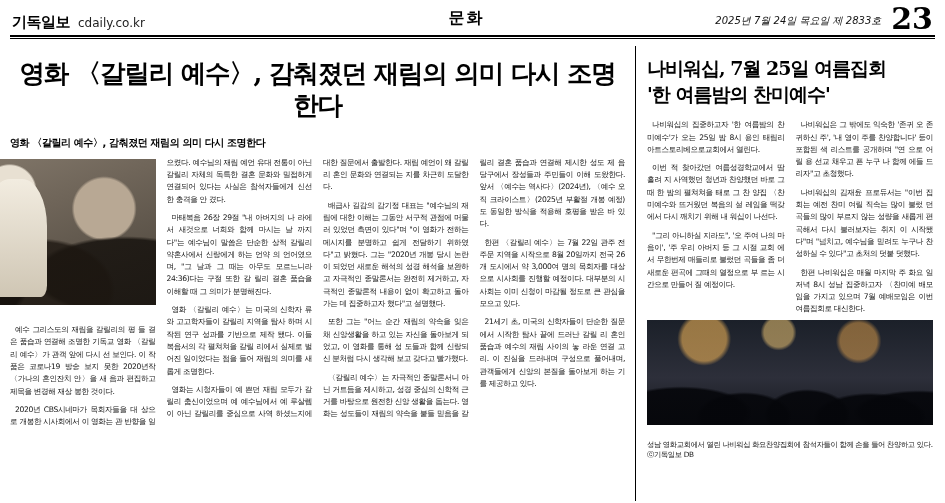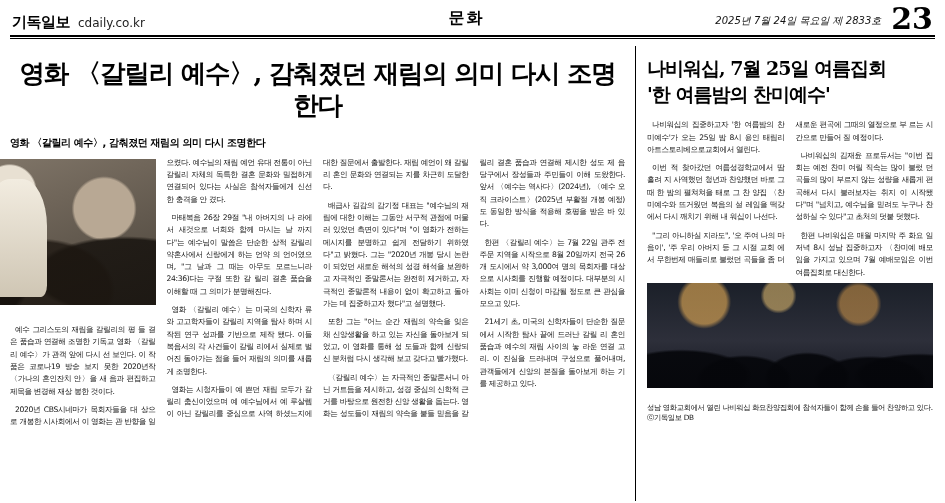--- a/index.html
+++ b/index.html
@@ -273,21 +273,21 @@
           <div class="photo-main">
             <div class="crowd"></div>
             <div class="figure-light"></div>
           </div>
           <div class="photo-caption">영화 '갈릴리 예수' 스틸 컷 ⓒ제작사 측 제공</div>
         </div>
 
         <p>예수 그리스도의 재림을 갈릴리의 평 들 결은 품습과 연결해 조명한 기독교 영화 〈갈릴리 예수〉가 관객 앞에 다시 선 보인다. 이 작품은 코로나19 방송 보지 못한 2020년작 〈가나의 혼인잔치 안〉을 새 음과 편집하고 제목을 변경해 재상 봉한 것이다.</p>
         <p>2020년 CBS시네마가 목회자들을 대 상으로 개봉한 시사회에서 이 영화는 관 반향을 일으켰다. 예수님의 재림 예언 유대 전통이 아닌 갈릴리 자체의 독특한 결혼 문화와 밀접하게 연결되어 있다는 사실은 참석자들에게 신선한 충격을 안 겼다.</p>
         <p>마태복음 26장 29절 "내 아버지의 나 라에서 새것으로 너희와 함께 마시는 날 까지다"는 예수님이 말씀은 단순한 상적 갈릴리 약혼사에서 신랑에게 하는 언약 의 언어였으며, "그 날과 그 때는 아무도 모르느니라 24:36)다는 구절 또한 갈 릴리 결혼 품습을 이해할 때 그 의미가 분명해진다.</p>
-        <p>영화 〈갈릴리 예수〉는 미국의 신학자 류와 고고학자들이 갈릴리 지역을 탐사 하며 시작된 연구 성과를 기반으로 제작 됐다. 이들 복음서의 각 사건들이 갈릴 리에서 실제로 벌어진 돌아가는 점을 들어 재림의 의미를 새롭게 조명한다.</p>
+        <p>영화 〈갈릴리 예수〉는 미국의 신학자 류와 고고학자들이 갈릴리 지역을 탐사 하며 시작된 연구 성과를 기반으로 제작 됐다. 이들 복음서의 각 펼쳐쳐을 갈릴 리에서 실제로 벌어진 일이었다는 점을 들어 재림의 의미를 새롭게 조명한다.</p>
         <p>영화는 시청자들이 예 쁜던 재림 모두가 갈릴리 춤신이었으며 예 예수님에서 예 루살렘이 아닌 갈릴리를 중심으로 사역 하셨느지에 대한 질문에서 출발한다. 재림 예언이 왜 갈릴리 혼인 문화와 연결되는 지를 차근히 도달한다.</p>
         <p>배급사 길감의 감기정 대표는 "예수님의 재림에 대한 이해는 그동안 서구적 관점에 머물러 있었던 측면이 있다"며 "이 영화가 전하는 메시지를 분명하고 쉽게 전달하기 위하였다"고 밝혔다. 그는 "2020년 개봉 당시 논란이 되었던 새로운 해석의 성경 해석을 보완하고 자극적인 종말론서는 완전히 제거하고, 자극적인 종말론적 내용이 없이 확고하고 돌아가는 데 집중하고자 했다"고 설명했다.</p>
         <p>또한 그는 "어느 순간 재림의 약속을 잊은 채 신앙생활을 하고 있는 자신을 돌아보게 되었고, 이 영화를 통해 성 도들과 함께 신랑되신 분처럼 다시 생각해 보고 갖다고 빨가했다.</p>
         <p>〈갈릴리 예수〉는 자극적인 종말론서니 아닌 거트듬을 제시하고, 성경 중심의 신학적 근거를 바탕으로 원전한 신앙 생활을 돕는다. 영화는 성도들이 재림의 약속을 붙들 믿음을 갈릴리 결혼 품습과 연결해 제시한 성도 제 음 당구에서 장성들과 주민들이 이해 도왔한다. 앞서 〈예수는 역사다〉(2024년), 〈예수 오직 크라이스트〉(2025년 부활절 개봉 예정)도 동일한 방식을 적용해 호평을 받은 바 있다.</p>
         <p>한편 〈갈릴리 예수〉는 7월 22일 관주 전 주문 지역을 시작으로 8월 20일까지 전국 26개 도시에서 약 3,000여 명의 목회자를 대상으로 시사회를 진행할 예정이다. 대부분의 시사회는 이미 신청이 마감될 정도로 큰 관심을 모으고 있다.</p>
         <p>21세기 초, 미국의 신학자들이 단순한 질문에서 시작한 탐사 끝에 드러난 갈릴 리 혼인 품습과 예수의 재림 사이의 놓 라운 연결 고리. 이 진실을 드러내며 구성으로 풀어내며, 관객들에게 신앙의 본질을 돌아보게 하는 기를 제공하고 있다.</p>
       </div>
 
     </div>
 
@@ -296,20 +296,21 @@
     <div class="right-section">
       <h2 class="headline-right">
         <span>나비워십, 7월 25일 여름집회</span><br>
         <span>'한 여름밤의 찬미예수'</span>
       </h2>
 
       <div class="cols-2">
         <p>나비워십의 집중하고자 '한 여름밤의 찬 미예수'가 오는 25일 밤 8시 용인 태림리 아트스토리베으로교회에서 열린다.</p>
         <p>이번 적 찾아갔던 여름성경학교에서 땀 흘려 지 사역했던 청년과 찬양했던 바로 그 때 한 밤의 펼쳐쳐을 태로 그 찬 양집 〈찬미예수와 뜨거웠던 복음의 설 레임을 떡갖에서 다시 깨치기 위해 내 워십이 나선다.</p>
         <p>"그리 아니하실 지라도", '오 주여 나의 마음이', '주 우리 아버지 등 그 시절 교회 에서 무한번제 매들리로 불렀던 곡들을 좀 더 새로운 편곡에 그때의 열정으로 부 르는 시간으로 만들어 질 예정이다.</p>
+        <p>나비워십은 그 밖에도 익숙한 '존귀 오 존귀하신 주', '내 영이 주를 찬양합니다' 등이 포함된 색 리스트를 공개하며 "연 으로 어릴 용 선교 채우고 픈 누구 나 함께 에들 드리자"고 초청했다.</p>
         <p>나비워십의 김재윤 프로듀서는 "이번 집회는 예전 찬미 여릴 직속는 많이 불렀 던 곡들의 많이 부르지 않는 성량을 새롭게 편곡해서 다시 불러보자는 취지 이 시작됐다"며 "넘치고, 예수님을 믿려도 누구나 찬성하실 수 있다"고 초처의 덧붙 덧했다.</p>
         <p>한편 나비워십은 매월 마지막 주 화요 일 저녁 8시 성남 집중하고자 〈찬미예 배모임을 가지고 있으며 7월 예배모임은 이번 여름집회로 대신한다.</p>
       </div>
 
       <div class="photo-right">
         <div class="stage"></div>
       </div>
       <div class="caption-right">성남 영화교회에서 열린 나비워십 화요찬양집회에 참석자들이 함께 손을 들어 찬양하고 있다. ⓒ기독일보 DB</div>
     </div>
 

